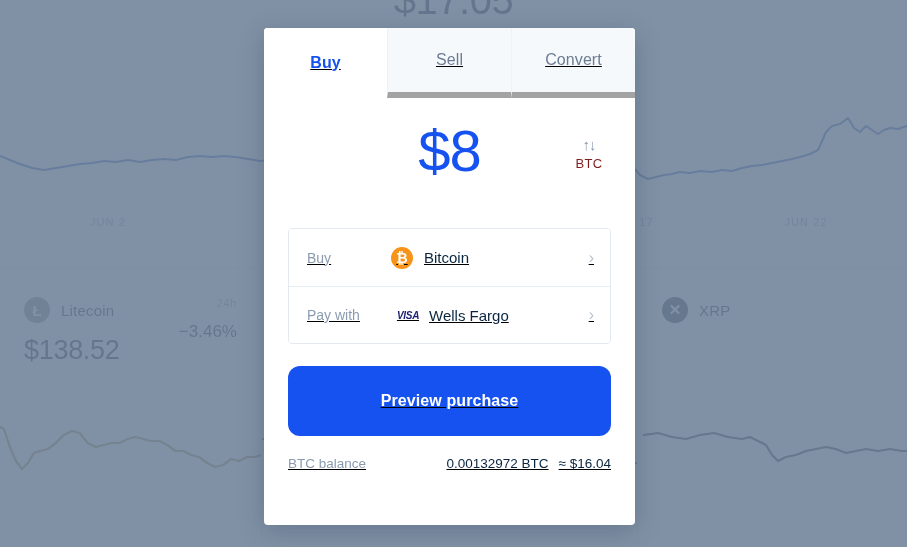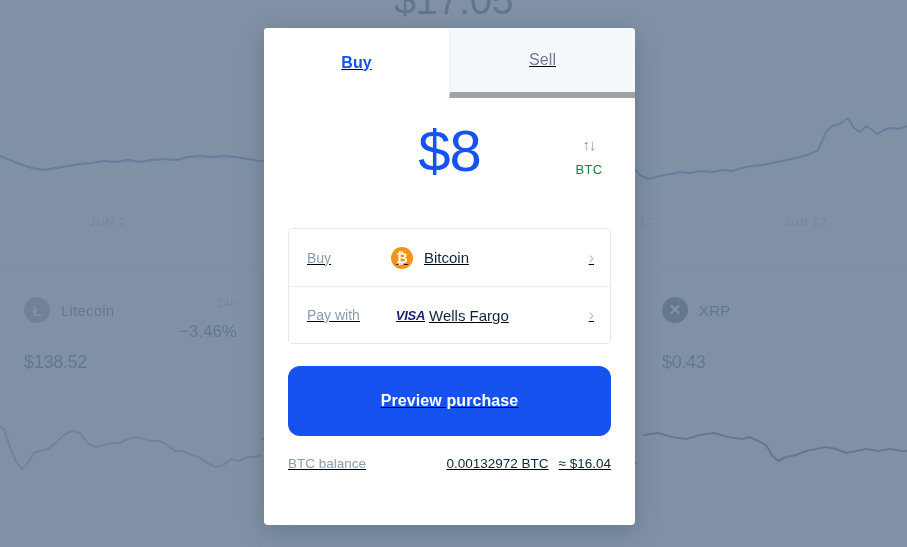--- a/index.html
+++ b/index.html
@@ -119,22 +119,22 @@
     font-weight: 700;
     flex: 0 0 auto;
   }
   .coin-name {
     margin-left: 11px;
     font-size: 15px;
     color: #0a2540;
     letter-spacing: 0.2px;
   }
   .card-price {
-    margin-top: 29px;
-    font-size: 18px;
+    margin-top: 12px;
+    font-size: 27px;
     color: #0a2540;
     letter-spacing: -0.3px;
   }
   .card-meta {
     position: absolute;
     right: 24px;
     top: 28px;
     text-align: right;
   }
   .card-meta .period {
@@ -235,23 +235,23 @@
     text-align: center;
     cursor: pointer;
   }
   .swap-arrows {
     font-size: 15px;
     color: #8a9bb0;
     line-height: 17px;
     letter-spacing: -1px;
   }
   .swap-unit {
-    margin-top: 9px;
+    margin-top: 3px;
     font-size: 13px;
-    color: #15803d;
+    color: #7f1d1d;
     letter-spacing: 0.4px;
   }
 
   .fields {
     margin: 10px 24px 0 24px;
     border: 1px solid #e3e9ef;
     border-radius: 4px;
     overflow: hidden;
   }
   .field-row {
@@ -296,26 +296,26 @@
     font-size: 14px;
     font-weight: 700;
     display: inline-flex;
     align-items: center;
     justify-content: center;
     flex: 0 0 auto;
   }
   .visa-badge {
     width: 34px;
     flex: 0 0 auto;
-    font-size: 13px;
+    font-size: 10px;
     font-weight: 700;
     font-style: italic;
     color: #1a1f71;
     letter-spacing: -0.3px;
-    text-align: right;
+    text-align: center;
   }
   .visa-badge + .vtext { margin-left: 4px !important; }
 
   .cta {
     display: block;
     margin: 22px 24px 0 24px;
     width: 323px;
     height: 70px;
     background: #1652f0;
     color: #ffffff;
@@ -400,36 +400,36 @@
         <svg class="card-spark" viewBox="0 0 376 110" preserveAspectRatio="none">
           <polyline fill="none" stroke="#3b5a8c" stroke-width="2.2" stroke-linejoin="round" stroke-linecap="round" points="0,40 14,42 28,40 42,44 56,42 70,46 84,44 98,48 112,50 126,48 140,52 154,50 168,54 182,52 196,56 210,54 224,58 238,56 252,60 266,58 280,62 294,60 308,64 322,62 336,66 350,64 364,66 376,64"></polyline>
         </svg>
       </div>
 
       <div class="bg-card c3">
         <div class="card-head">
           <span class="coin-dot" style="background:#23303e">✕</span>
           <span class="coin-name">XRP</span>
         </div>
-        <div class="card-price">$0.43</div>
         <svg class="card-spark" viewBox="0 0 269 110" preserveAspectRatio="none">
           <polyline fill="none" stroke="#23303e" stroke-width="2.2" stroke-linejoin="round" stroke-linecap="round" points="6,36 20,34 34,38 48,40 62,36 76,34 90,38 104,40 112,38 120,42 128,46 134,56 140,62 148,58 158,56 168,52 178,50 188,48 198,50 208,54 218,52 228,50 240,52 252,50 264,52 269,52"></polyline>
         </svg>
       </div>
 
     </div>
 
     <div class="dim-overlay"></div>
   </div>
 
   <div class="modal">
 
     <div class="tabs">
       <div class="tab active">Buy</div>
       <div class="tab">Sell</div>
+      <div class="tab">Convert</div>
     </div>
 
     <div class="amount-zone">
       <div class="amount">$8</div>
       <div class="swap">
         <div class="swap-arrows">↑↓</div>
         <div class="swap-unit">BTC</div>
       </div>
     </div>
 

